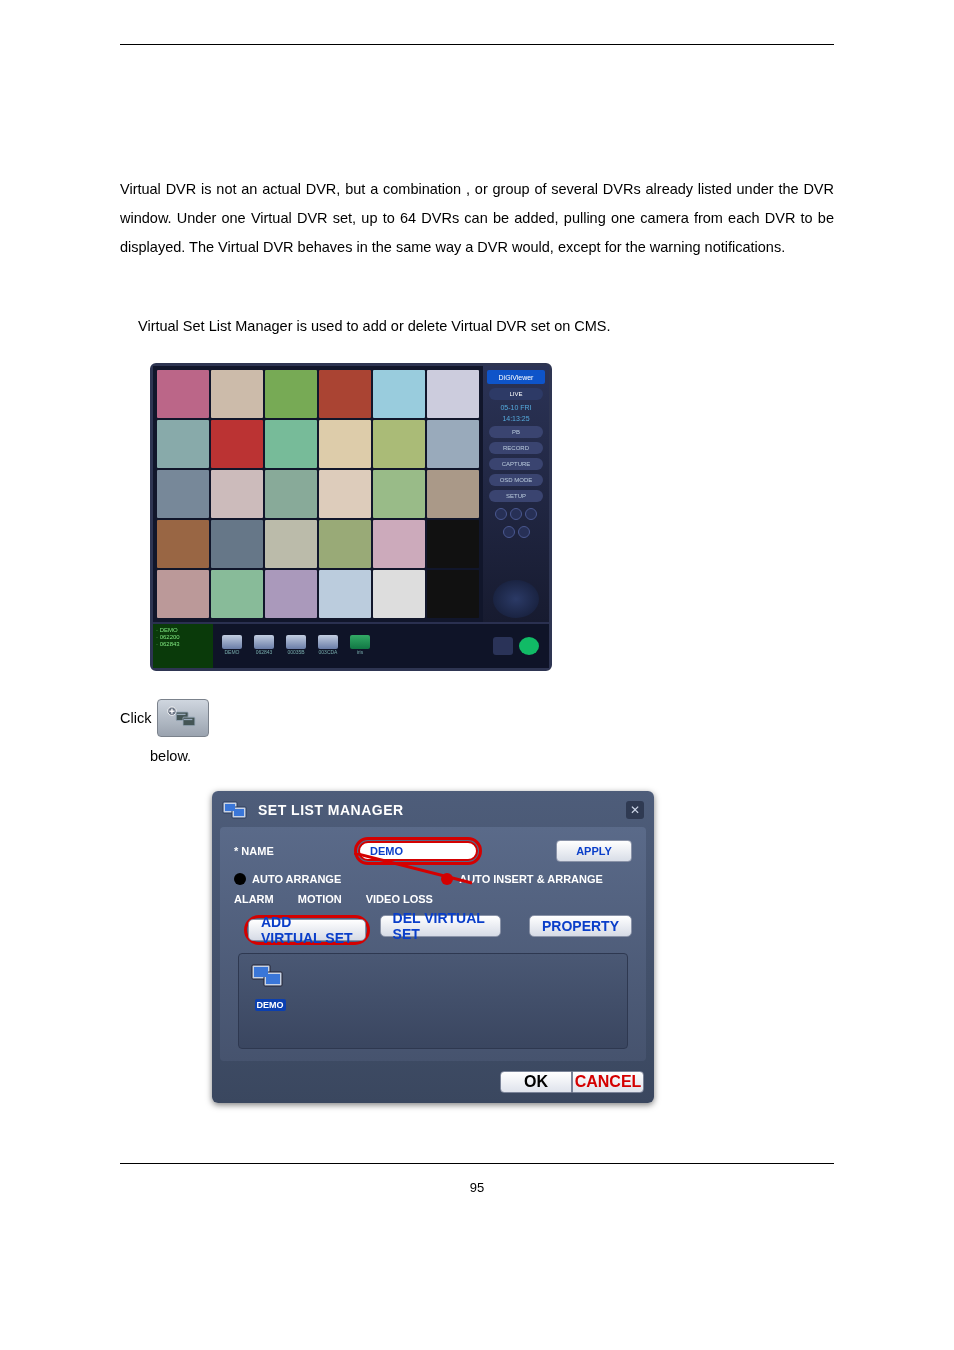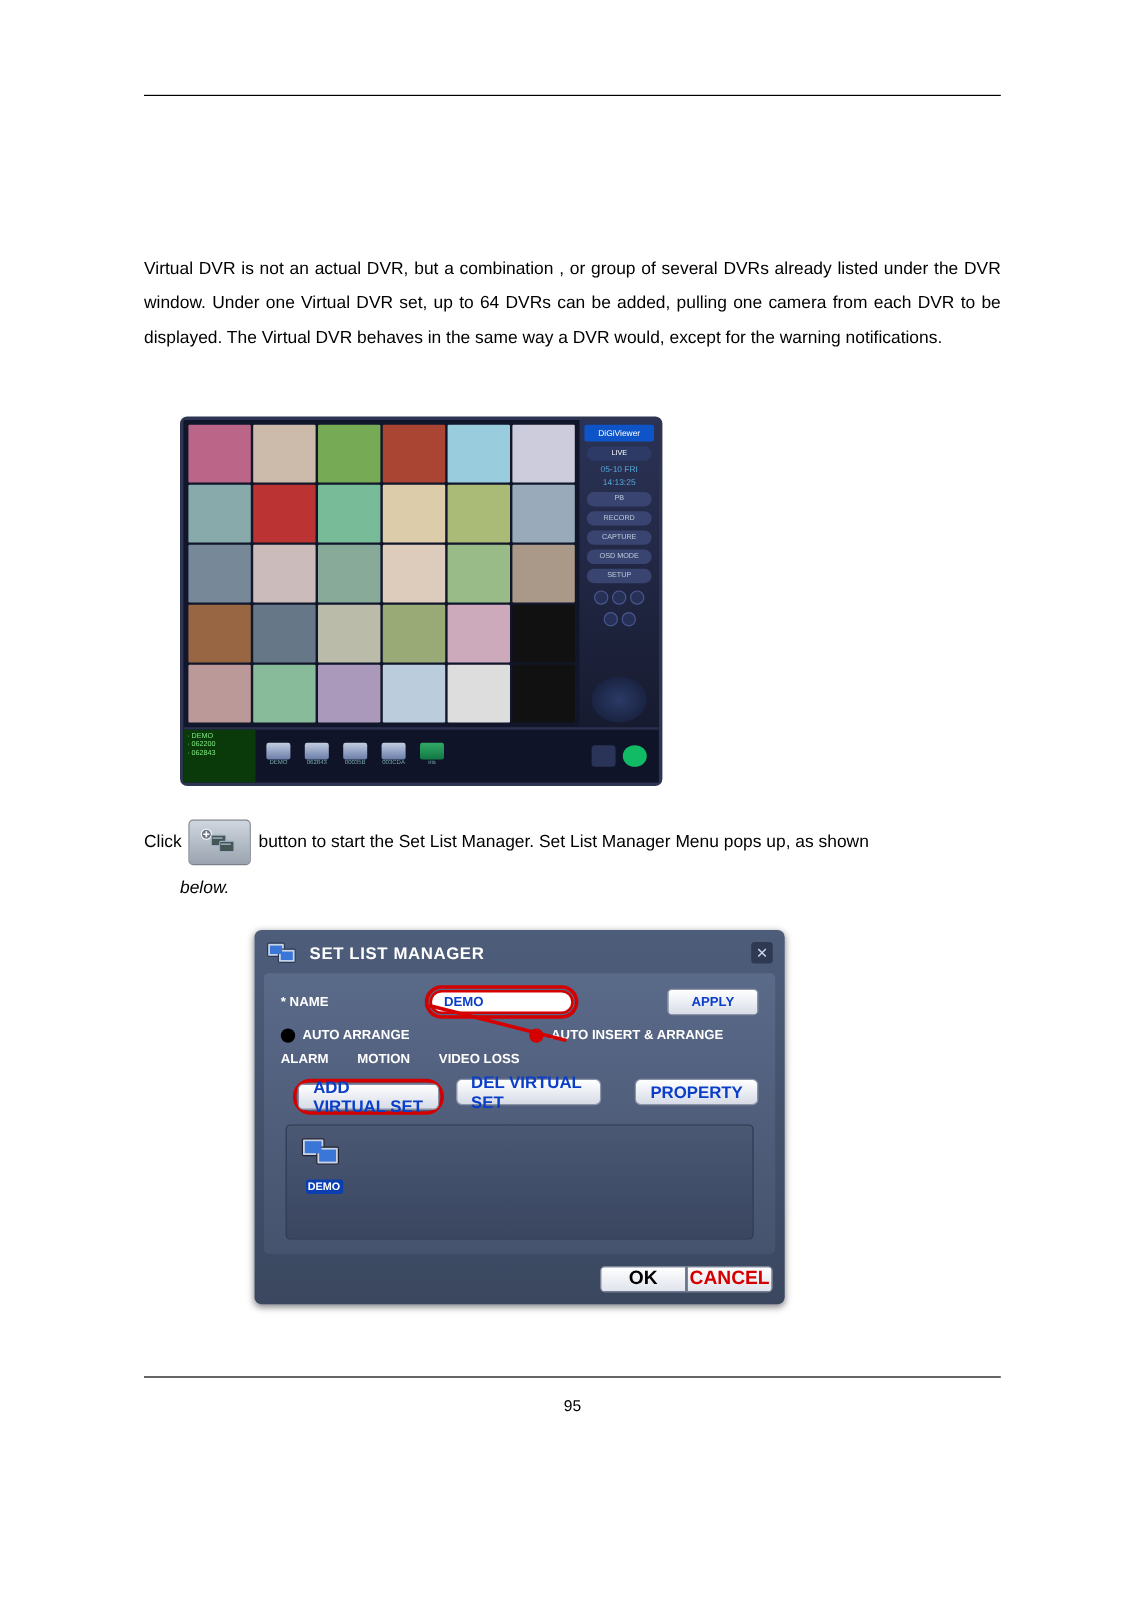--- a/index.html
+++ b/index.html
@@ -4,21 +4,21 @@
 <style>
   * { box-sizing: border-box; margin: 0; padding: 0; }
   body {
     background: #fff;
     font-family: Arial, Helvetica, sans-serif;
     color: #000;
     width: 954px;
     margin: 0 auto;
   }
   .page {
-    padding: 79px 120px 40px 120px;
+    padding: 44px 120px 40px 120px;
   }
   .rule {
     border: none;
     border-top: 1px solid #000;
     margin-bottom: 130px;
   }
   .para {
     font-size: 14.5px;
     line-height: 2.0;
     text-align: justify;
@@ -52,21 +52,20 @@
     align-items: center; justify-content: center;
     position: relative;
     margin-bottom: -4px;
   }
   .icon-btn svg { width: 34px; height: 26px; }
   .below-line {
     font-size: 14.5px;
     line-height: 1.9;
     margin-left: 30px;
     margin-bottom: 20px;
-    font-style: italic;
   }
 
   
   .dvr-shell {
     width: 402px; height: 308px;
     background: #1a1f33;
     border: 3px solid #2e3552;
     border-radius: 6px;
     display: flex;
     flex-direction: column;
@@ -219,20 +218,21 @@
   .rel { position:relative; }
 </style>
 </head>
 <body>
 
 <div class="page">
   <hr class="rule">
 
   <p class="para">Virtual DVR is not an actual DVR, but a combination , or group of several DVRs already listed under the DVR window.   Under one Virtual DVR set, up to 64 DVRs can be added, pulling one camera from each DVR to be displayed. The Virtual DVR behaves in the same way a DVR would, except for the warning notifications.</p>
 
+  <p class="para2">Virtual Set List Manager is used to add or delete Virtual DVR set on CMS.</p>
 
   <div class="fig1">
     <div class="dvr-shell">
       <div class="dvr-top">
         <div class="dvr-grid">
 
           <div class="dvr-cell" style="background:#b68;"></div>
             <div class="dvr-cell" style="background:#cba;"></div>
             <div class="dvr-cell" style="background:#7a5;"></div>
             <div class="dvr-cell" style="background:#a43;"></div>
@@ -327,21 +327,20 @@
       <svg viewBox="0 0 40 30">
         <circle cx="7" cy="7" r="5" fill="#6e7787" stroke="#fff" stroke-width="1"></circle>
         <line x1="7" y1="4" x2="7" y2="10" stroke="#fff" stroke-width="1.6"></line>
         <line x1="4" y1="7" x2="10" y2="7" stroke="#fff" stroke-width="1.6"></line>
         <rect x="12" y="8" width="14" height="10" rx="1" fill="#455" stroke="#9ab" stroke-width="1"></rect>
         <rect x="20" y="14" width="14" height="10" rx="1" fill="#455" stroke="#9ab" stroke-width="1"></rect>
         <rect x="13" y="10" width="10" height="1.5" fill="#9ab"></rect>
         <rect x="21" y="16" width="10" height="1.5" fill="#9ab"></rect>
       </svg>
     </span>
-    <span class="post">button to start the Set List Manager. Set List Manager Menu pops up, as shown</span>
   </div>
   <div class="below-line">below.</div>
 
   <div class="dlg-wrap">
     <div class="dlg rel">
       <div class="dlg-title">
         <svg class="dlg-title-ico" viewBox="0 0 28 22">
           <rect x="1" y="3" width="14" height="11" rx="1" fill="#c8d3e6" stroke="#2a3a5a"></rect>
           <rect x="10" y="8" width="14" height="11" rx="1" fill="#c8d3e6" stroke="#2a3a5a"></rect>
           <rect x="3" y="5" width="10" height="7" fill="#3a76d8"></rect>

